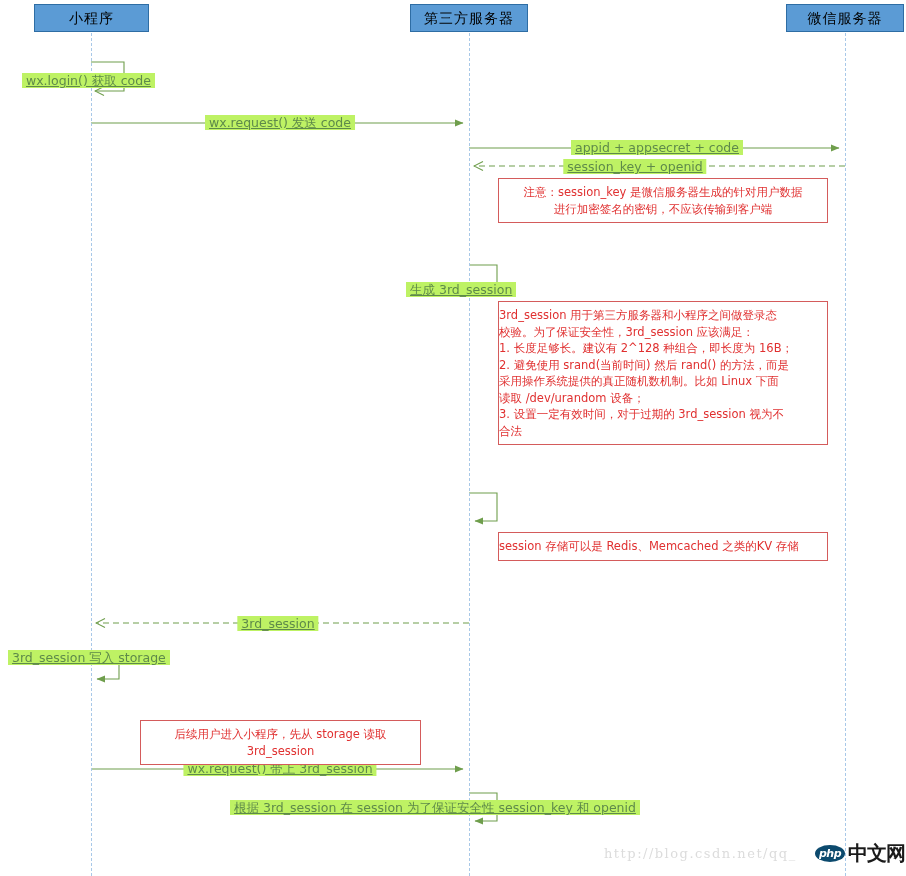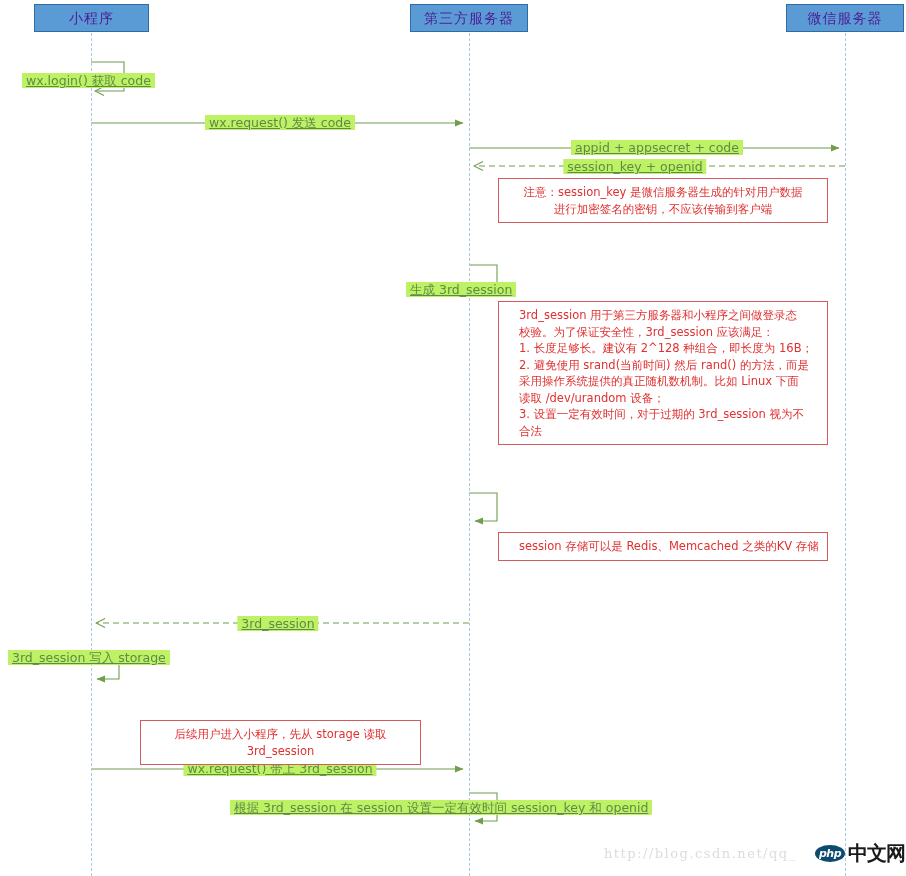--- a/index.html
+++ b/index.html
@@ -21,21 +21,21 @@
     width: 906px;
     height: 876px;
   }
 
   
   .participant {
     position: absolute;
     box-sizing: border-box;
     background: #5b9bd5;
     border: 1px solid #2e6da4;
-    color: #4c1d95;
+    color: #000000;
     font-size: 14px;
     text-align: center;
     line-height: 26px;
     height: 28px;
     letter-spacing: 1px;
     white-space: nowrap;
   }
 
   
   .lifeline {
@@ -61,21 +61,21 @@
 
   
   .note {
     position: absolute;
     box-sizing: border-box;
     border: 1px solid #d45b5b;
     background: #ffffff;
     color: #e03030;
     font-size: 11.5px;
     line-height: 16.5px;
-    padding: 5px 20px;
+    padding: 5px 0;
   }
   .note.center-text { text-align: center; }
   .note .ln { display: block; white-space: nowrap; }
 
   
   .watermark {
     position: absolute;
     font-family: "DejaVu Serif", "Liberation Serif", serif;
     font-size: 13px;
     color: #dcdcdc;
@@ -186,21 +186,21 @@
 
   <div class="msg-label" style="left:406px; top:282px;">生成 3rd_session</div>
 
 
   <div class="msg-label center" style="left:278px; top:616px;">3rd_session</div>
 
   <div class="msg-label" style="left:8px; top:650px;">3rd_session 写入 storage</div>
 
   <div class="msg-label center" style="left:280px; top:761px;">wx.request() 带上 3rd_session</div>
 
-  <div class="msg-label" style="left:230px; top:800px;">根据 3rd_session 在 session 设置一定有效时间 session_key 和 openid</div>
+  <div class="msg-label" style="left:230px; top:800px;">根据 3rd_session 在 session 为了保证安全性 session_key 和 openid</div>
 
   <div class="note center-text" style="left:498px; top:178px; width:330px;">
     <span class="ln">注意：session_key 是微信服务器生成的针对用户数据</span>
     <span class="ln">进行加密签名的密钥，不应该传输到客户端</span>
   </div>
 
   <div class="note" style="left:498px; top:301px; width:330px;">
     <span class="ln">3rd_session 用于第三方服务器和小程序之间做登录态</span>
     <span class="ln">校验。为了保证安全性，3rd_session 应该满足：</span>
     <span class="ln">1. 长度足够长。建议有 2^128 种组合，即长度为 16B；</span>

